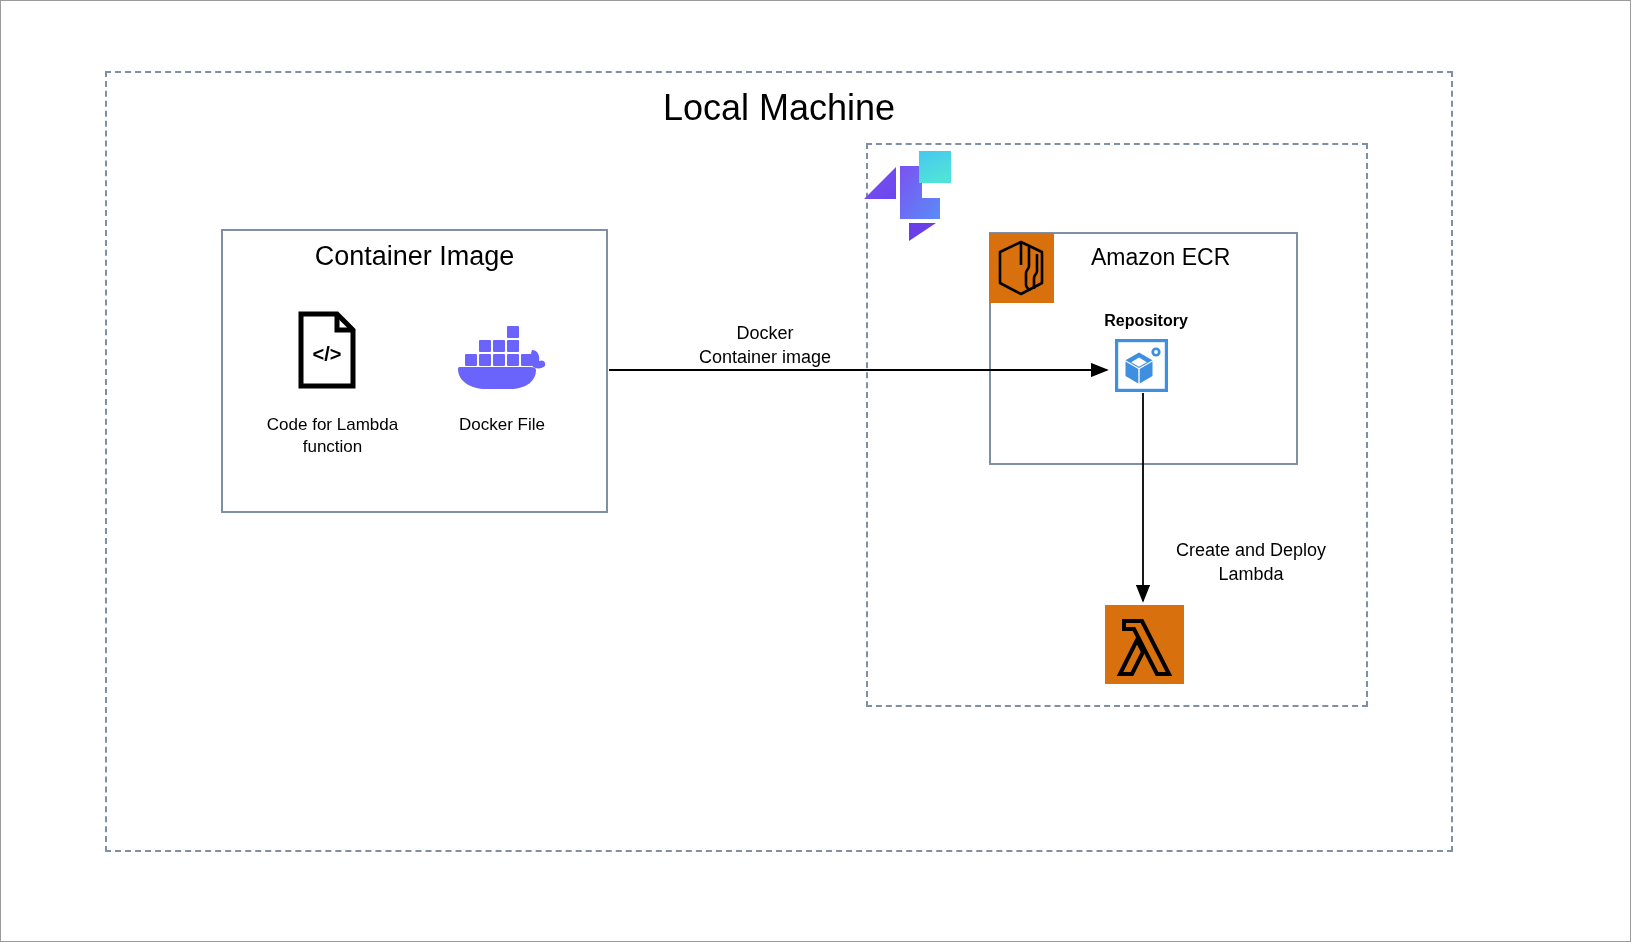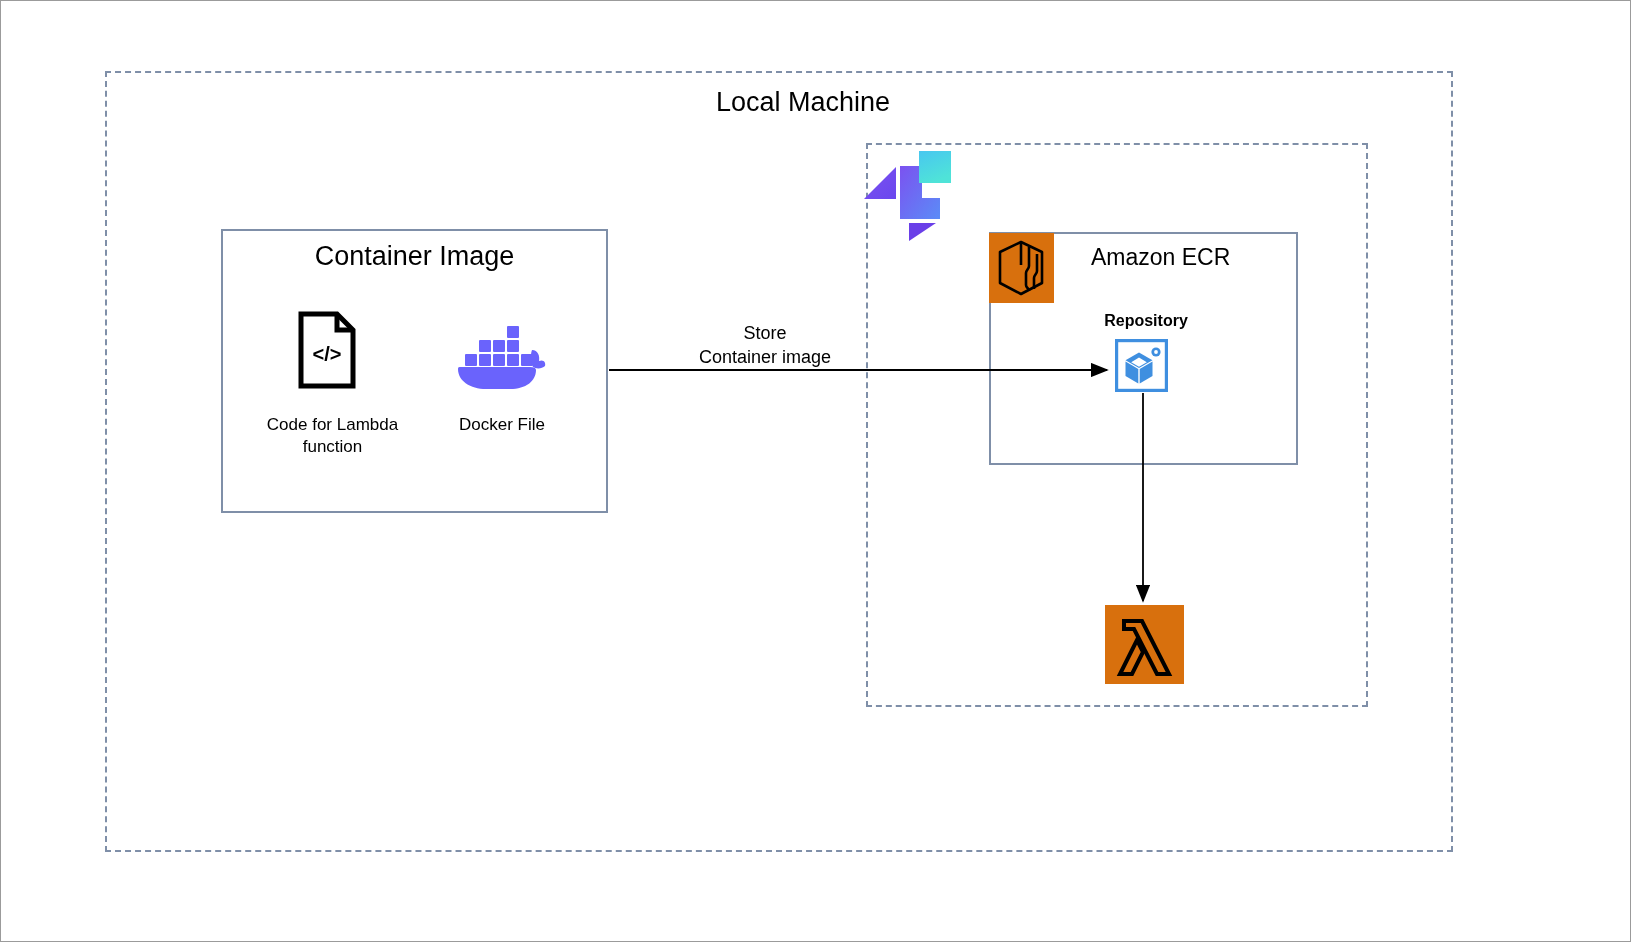--- a/index.html
+++ b/index.html
@@ -66,22 +66,21 @@
     position: absolute;
     font-size: 27px;
     color: #000;
     white-space: nowrap;
     text-align: center;
   }
   #local-machine-title {
     left: 0;
     top: 86px;
     width: 1556px;
-    font-size: 27px;
-    padding-left: 24px;
+    font-size: 36px;
   }
   #localstack-title {
     left: 865px;
     top: 150px;
     width: 502px;
     font-size: 27px;
   }
   #container-image-title {
     left: 220px;
     top: 240px;
@@ -285,18 +284,22 @@
         <path d="M0,0 L10,4 L0,8 z" fill="#000000"></path>
       </marker>
     </defs>
 
     <line x1="608" y1="369" x2="1106" y2="369" stroke="#000000" stroke-width="1.8" marker-end="url(#arrowHead)"></line>
 
     <line x1="1142" y1="392" x2="1142" y2="600" stroke="#000000" stroke-width="1.8" marker-end="url(#arrowHead)"></line>
   </svg>
 
   <div class="sub-label" id="store-label">
-    <div>Store</div>
+    <div>Docker</div>
     <div>Container image</div>
   </div>
 
+  <div class="sub-label" id="deploy-label">
+    <div>Create and Deploy</div>
+    <div>Lambda</div>
+  </div>
 
 </div>
 
 </body></html>

